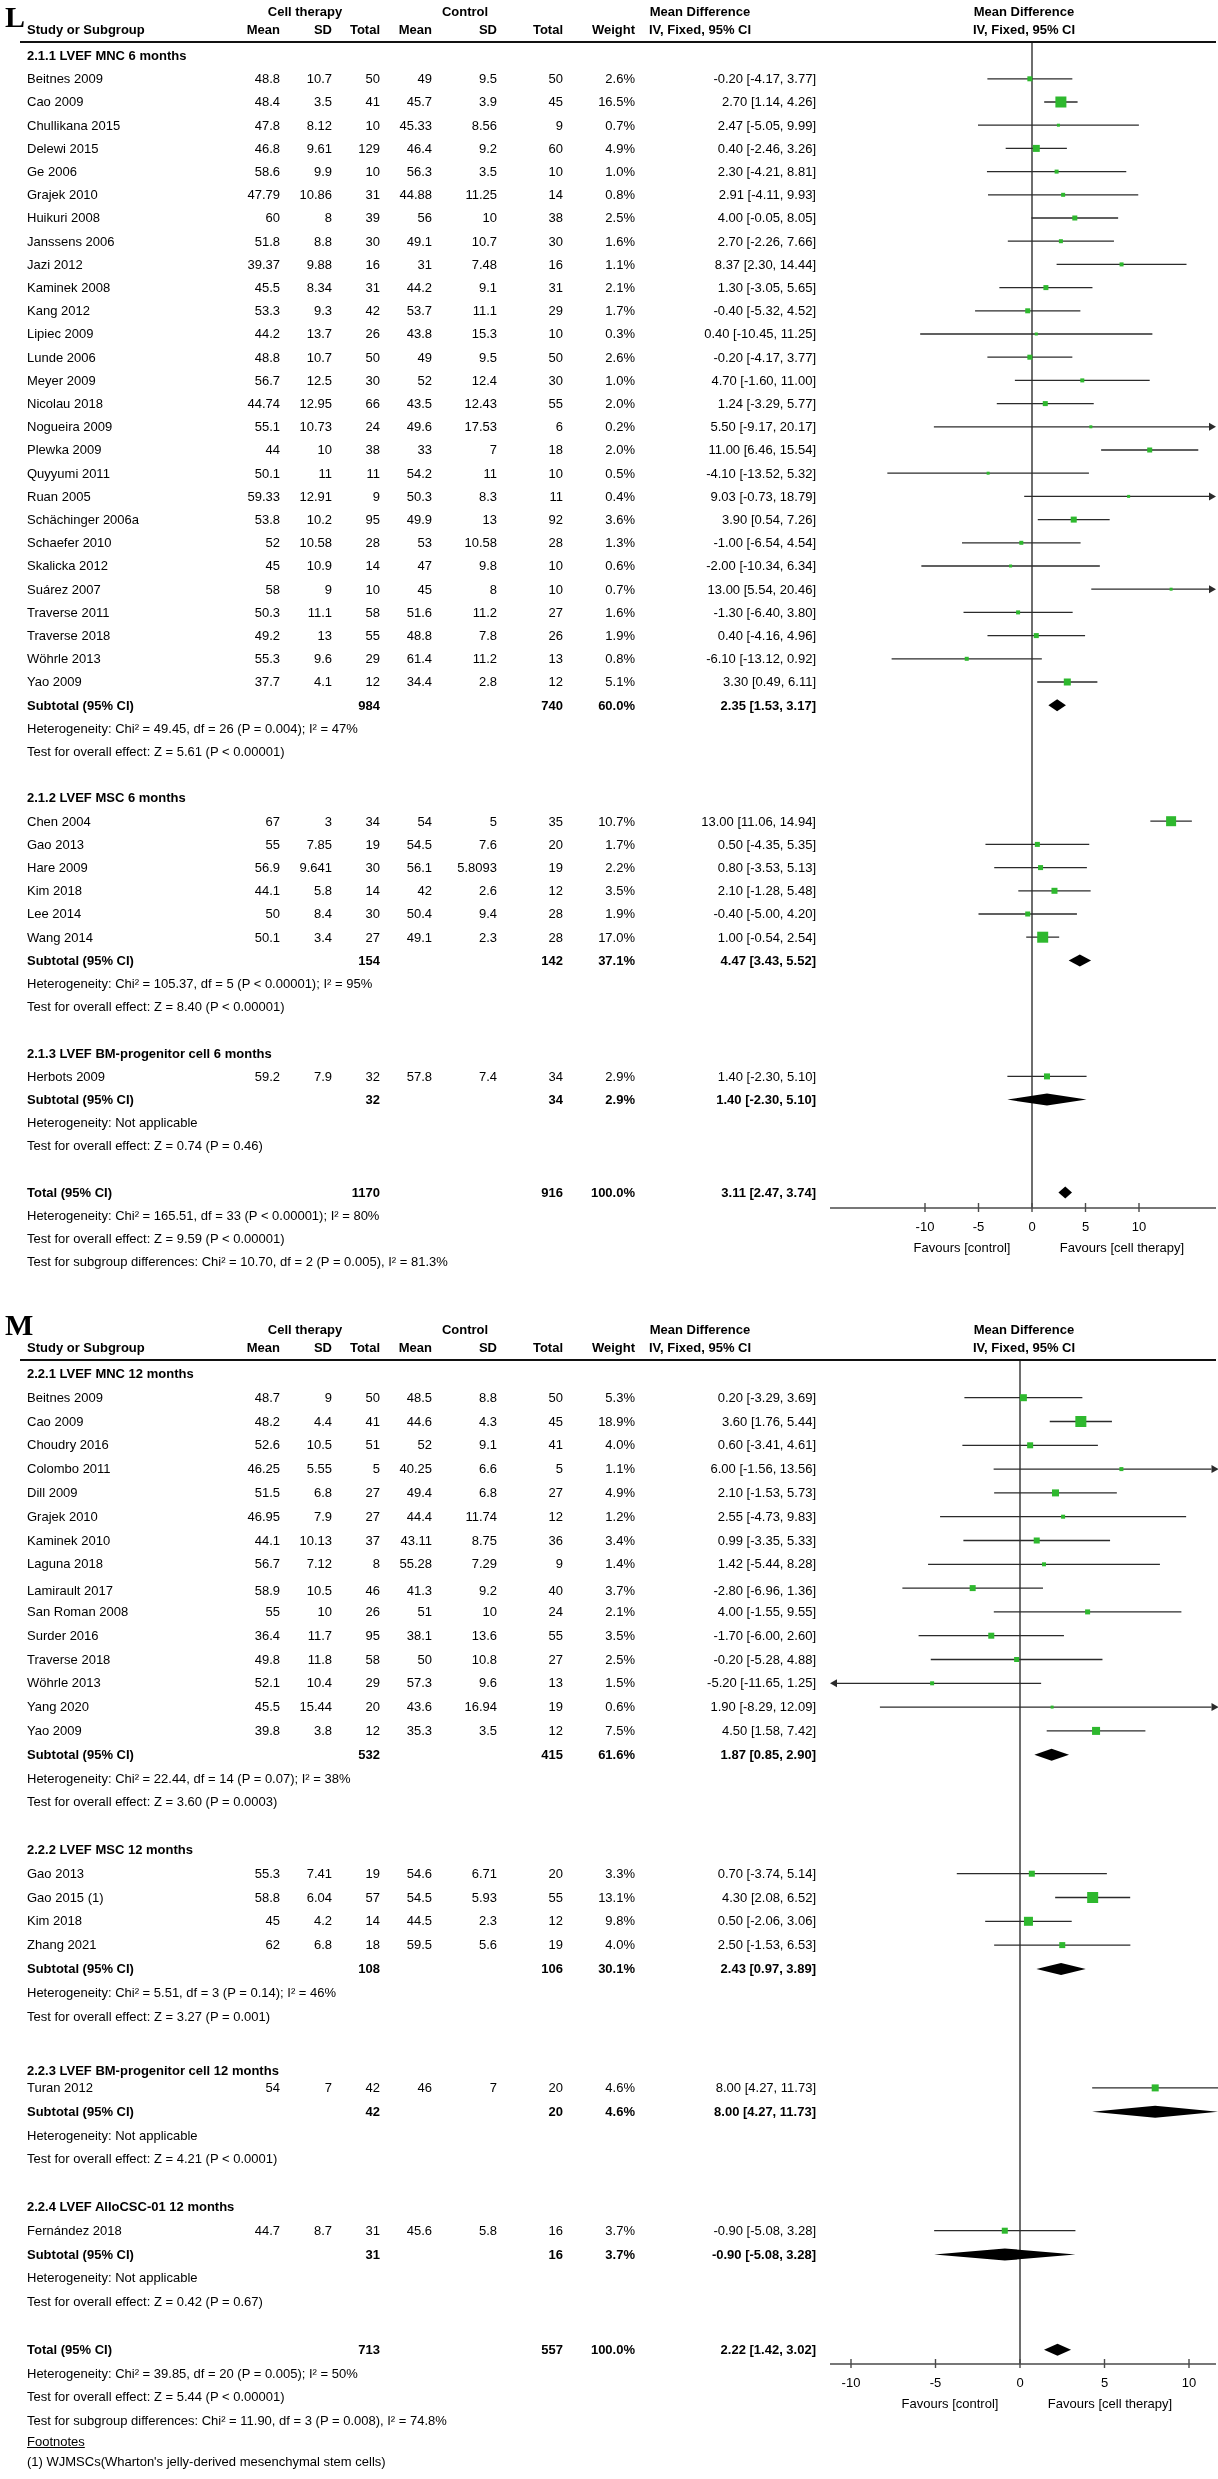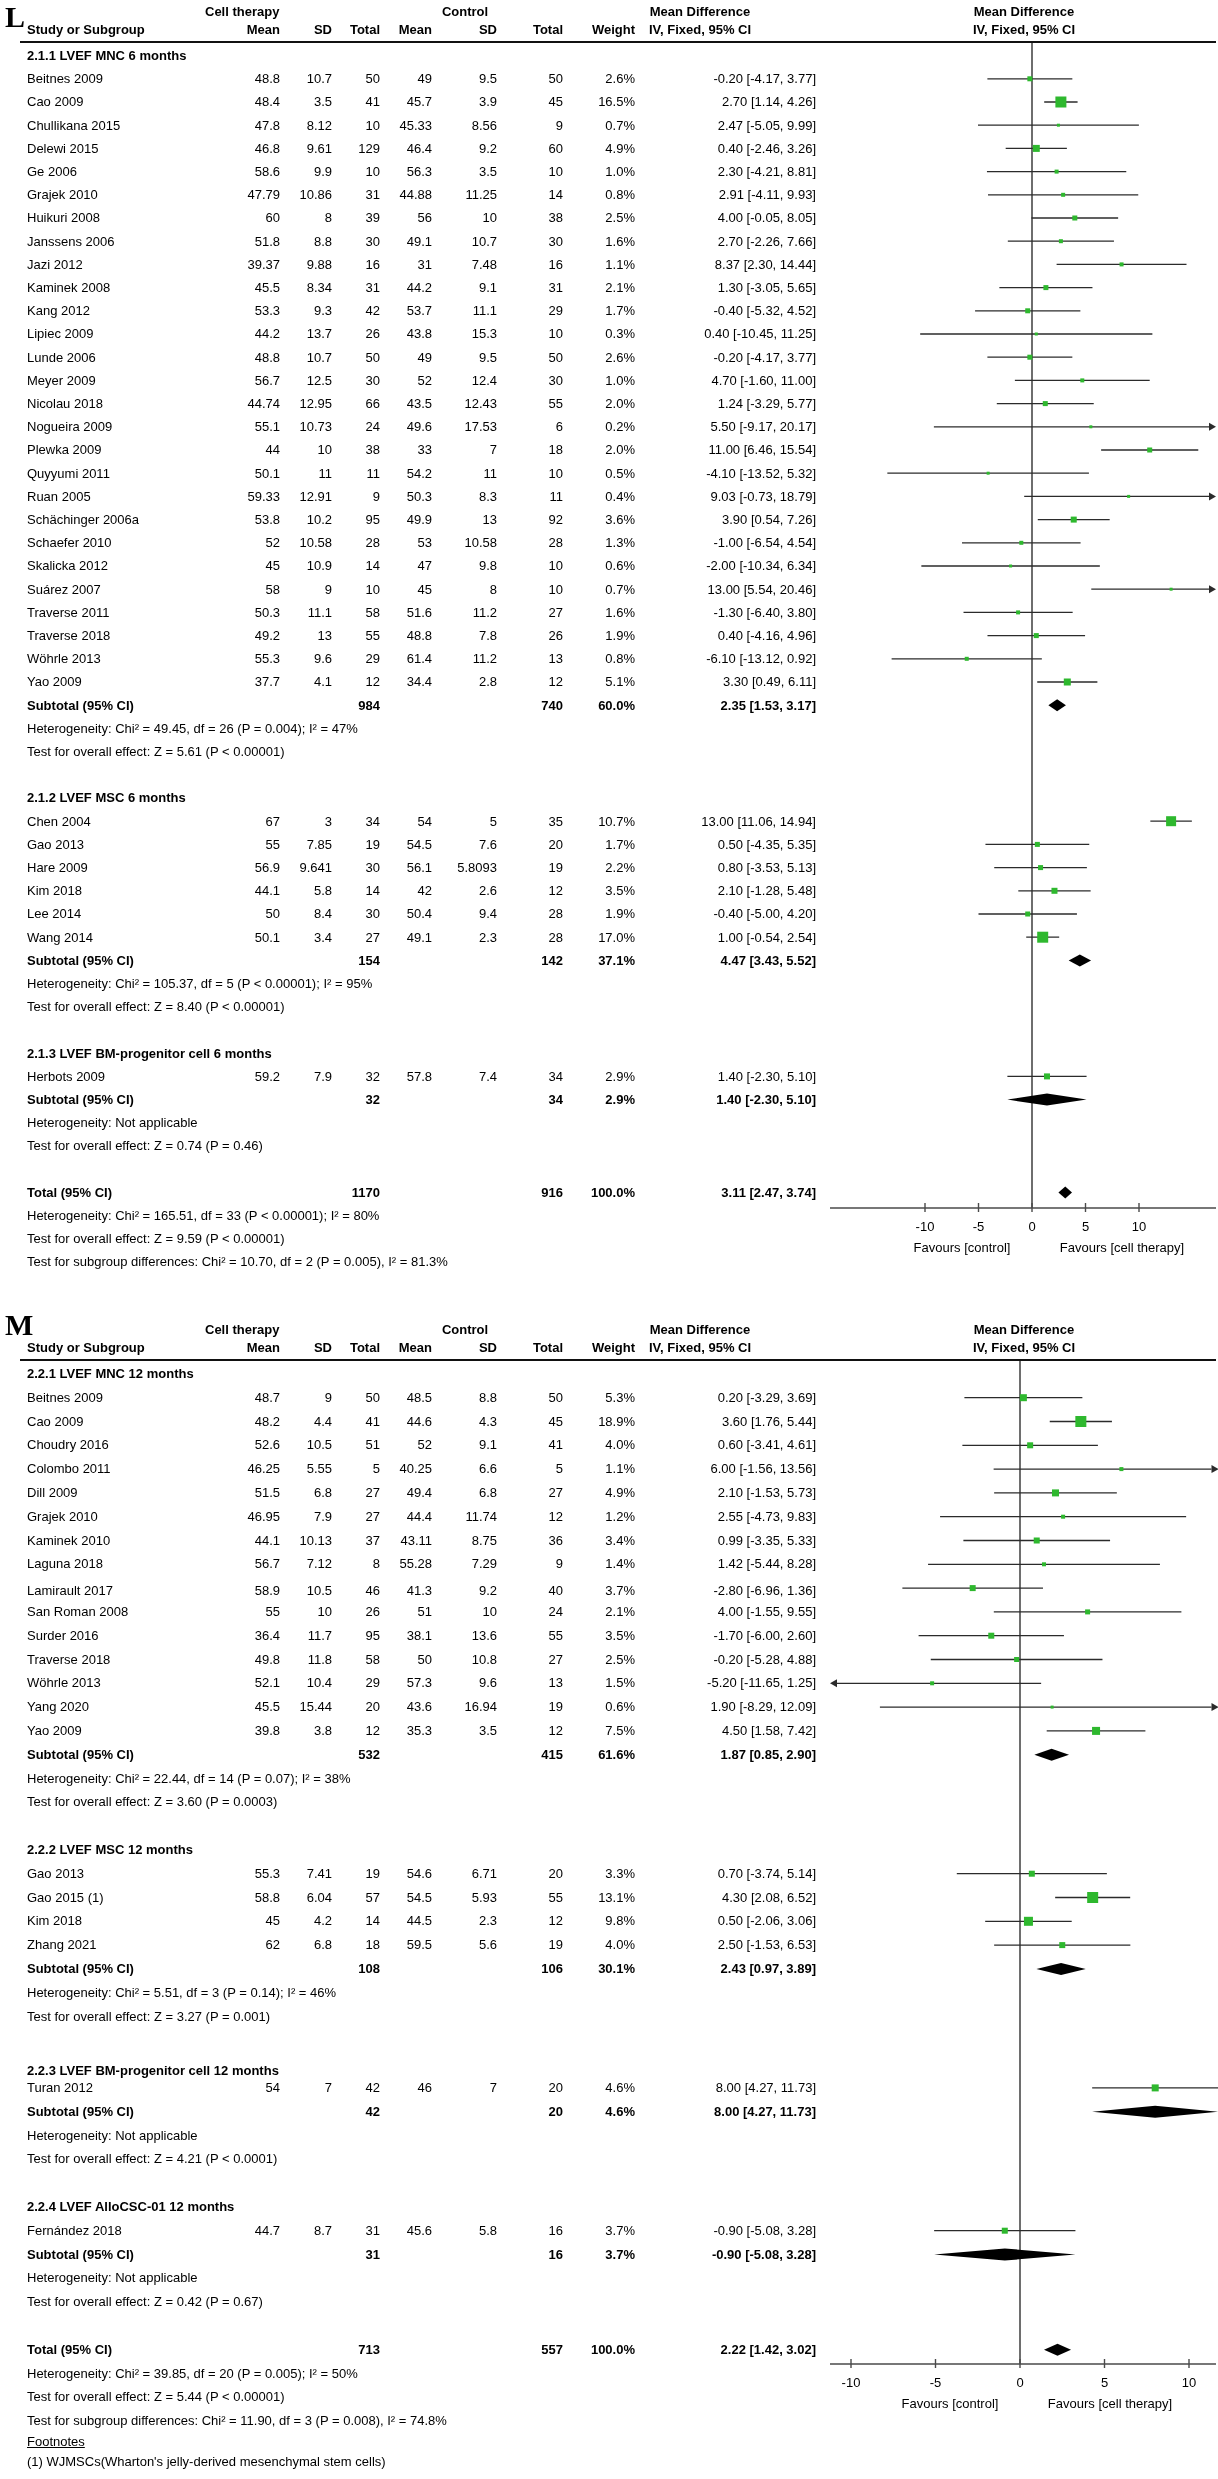--- a/index.html
+++ b/index.html
@@ -7,21 +7,21 @@
         font-family:"Liberation Sans","DejaVu Sans",sans-serif;font-size:13px;color:#000;}
   .panel{position:absolute;left:0;width:1218px;}
   .p0{top:0;height:1290px;}
   .p1{top:1290px;height:1189px;}
   .letter{position:absolute;left:5px;font-family:"Liberation Serif","DejaVu Serif",serif;
           font-size:30px;font-weight:bold;line-height:30px;}
   .p0 .letter{top:2px;} .p1 .letter{top:20px;}
   .ghdr,.chdr{position:absolute;font-weight:bold;white-space:nowrap;}
   .p0 .ghdr{top:4px;} .p0 .chdr{top:22px;}
   .p1 .ghdr{top:32px;} .p1 .chdr{top:50px;}
-  .g1{left:205px;width:200px;text-align:left;}
+  .g1{left:205px;width:200px;text-align:center;}
   .g2{left:365px;width:200px;text-align:center;}
   .mdt{left:600px;width:200px;text-align:center;}
   .mdp{left:924px;width:200px;text-align:center;}
   .c-study{left:27px;}
   .num{position:absolute;text-align:right;width:90px;white-space:nowrap;}
   .c-m1{left:190px;} .c-sd1{left:242px;} .c-n1{left:290px;}
   .c-m2{left:342px;} .c-sd2{left:407px;} .c-n2{left:473px;}
   .c-w{left:545px;}  .c-md{left:620px;width:196px;}
   .rule{position:absolute;left:20px;width:1196px;height:2px;background:#111;}
   .p0 .rule{top:41px;} .p1 .rule{top:69px;}

